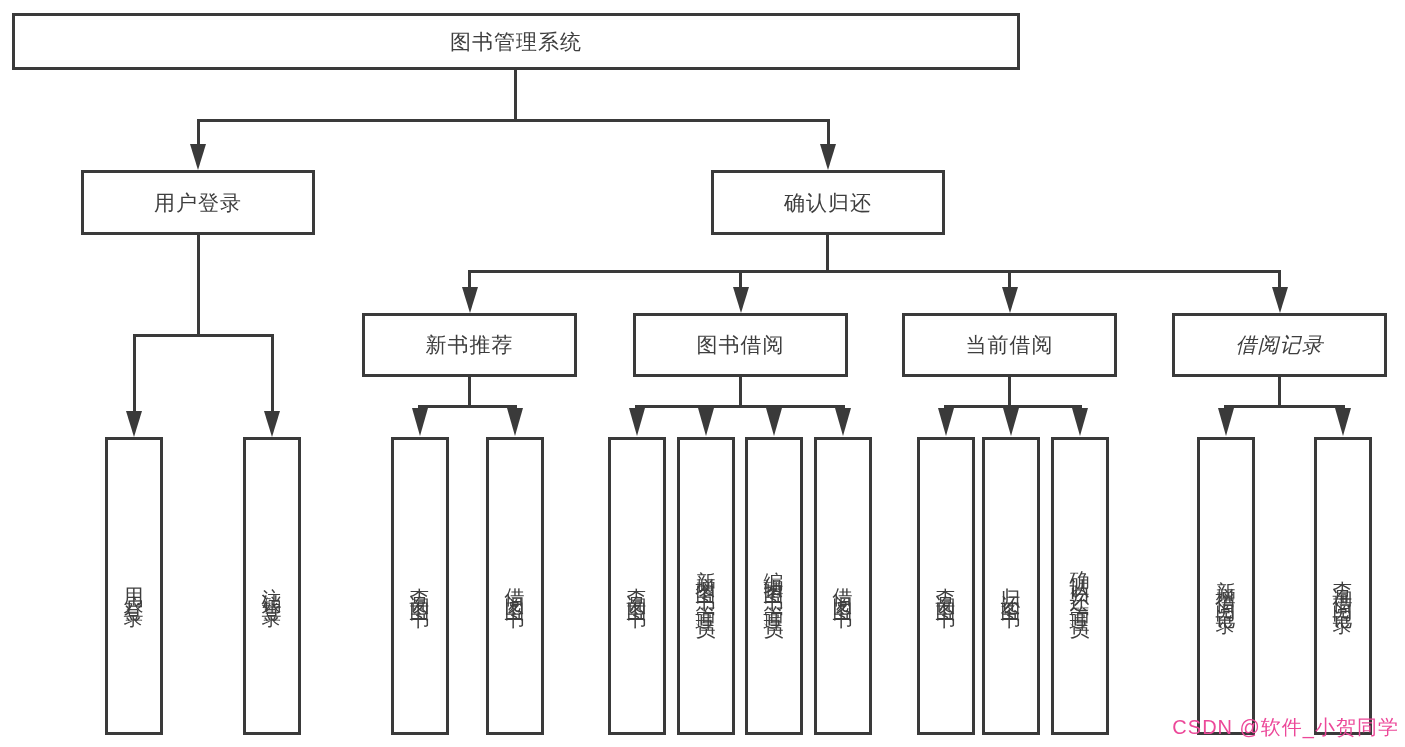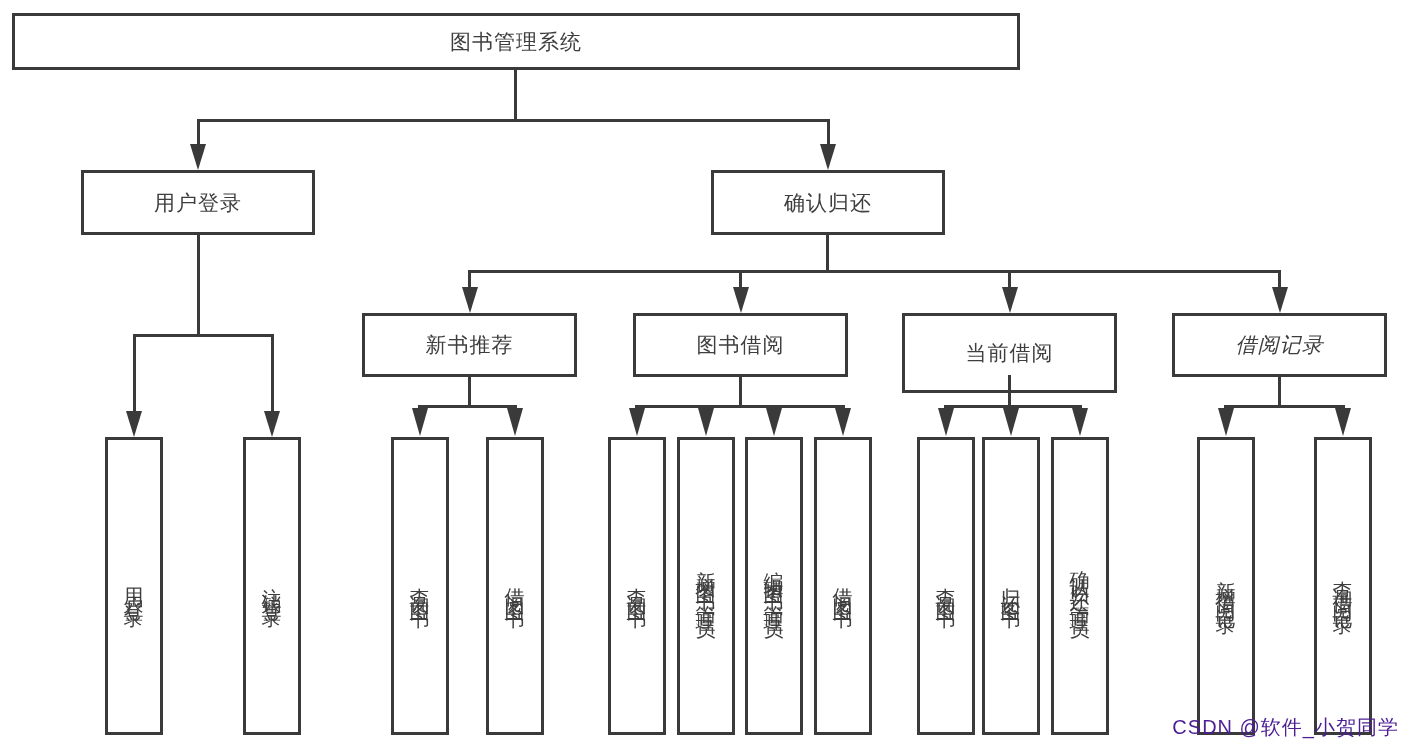--- a/index.html
+++ b/index.html
@@ -23,21 +23,21 @@
   .vl{position:absolute;width:3px;background:#3a3a3a;}
   .hl{position:absolute;height:3px;background:#3a3a3a;}
   .ah{
     position:absolute;width:0;height:0;
     border-left:8px solid transparent;border-right:8px solid transparent;
     border-top:26px solid #3a3a3a;
   }
   .ah.tall{border-top-width:28px;}
   #watermark{
     position:absolute;right:6px;top:714px;
-    font-size:20px;color:#4c1d95;letter-spacing:1px;z-index:5;
+    font-size:20px;color:#ec4899;letter-spacing:1px;z-index:5;
     white-space:nowrap;
   }
 </style>
 </head>
 <body>
 
 <div id="stage">
 
   <div class="box hbox" style="left:12px;top:13px;width:1008px;height:57px;">图书管理系统</div>
 
@@ -64,21 +64,21 @@
   <div class="ah" style="left:462px;top:287px;"></div>
   <div class="vl" style="left:739px;top:270px;height:19px;"></div>
   <div class="ah" style="left:733px;top:287px;"></div>
   <div class="vl" style="left:1008px;top:270px;height:19px;"></div>
   <div class="ah" style="left:1002px;top:287px;"></div>
   <div class="vl" style="left:1278px;top:270px;height:19px;"></div>
   <div class="ah" style="left:1272px;top:287px;"></div>
 
   <div class="box hbox" style="left:362px;top:313px;width:215px;height:64px;">新书推荐</div>
   <div class="box hbox" style="left:633px;top:313px;width:215px;height:64px;">图书借阅</div>
-  <div class="box hbox" style="left:902px;top:313px;width:215px;height:80px;">当前借阅</div>
+  <div class="box hbox" style="left:902px;top:313px;width:215px;height:64px;">当前借阅</div>
   <div class="box hbox" style="left:1172px;top:313px;width:215px;height:64px;font-style:italic;">借阅记录</div>
 
   <div class="vl" style="left:468px;top:375px;height:33px;"></div>
   <div class="vl" style="left:739px;top:375px;height:33px;"></div>
   <div class="vl" style="left:1008px;top:375px;height:33px;"></div>
   <div class="vl" style="left:1278px;top:375px;height:33px;"></div>
 
   <div class="hl" style="left:418px;top:405px;width:99px;"></div>
   <div class="hl" style="left:635px;top:405px;width:210px;"></div>
   <div class="hl" style="left:944px;top:405px;width:138px;"></div>

